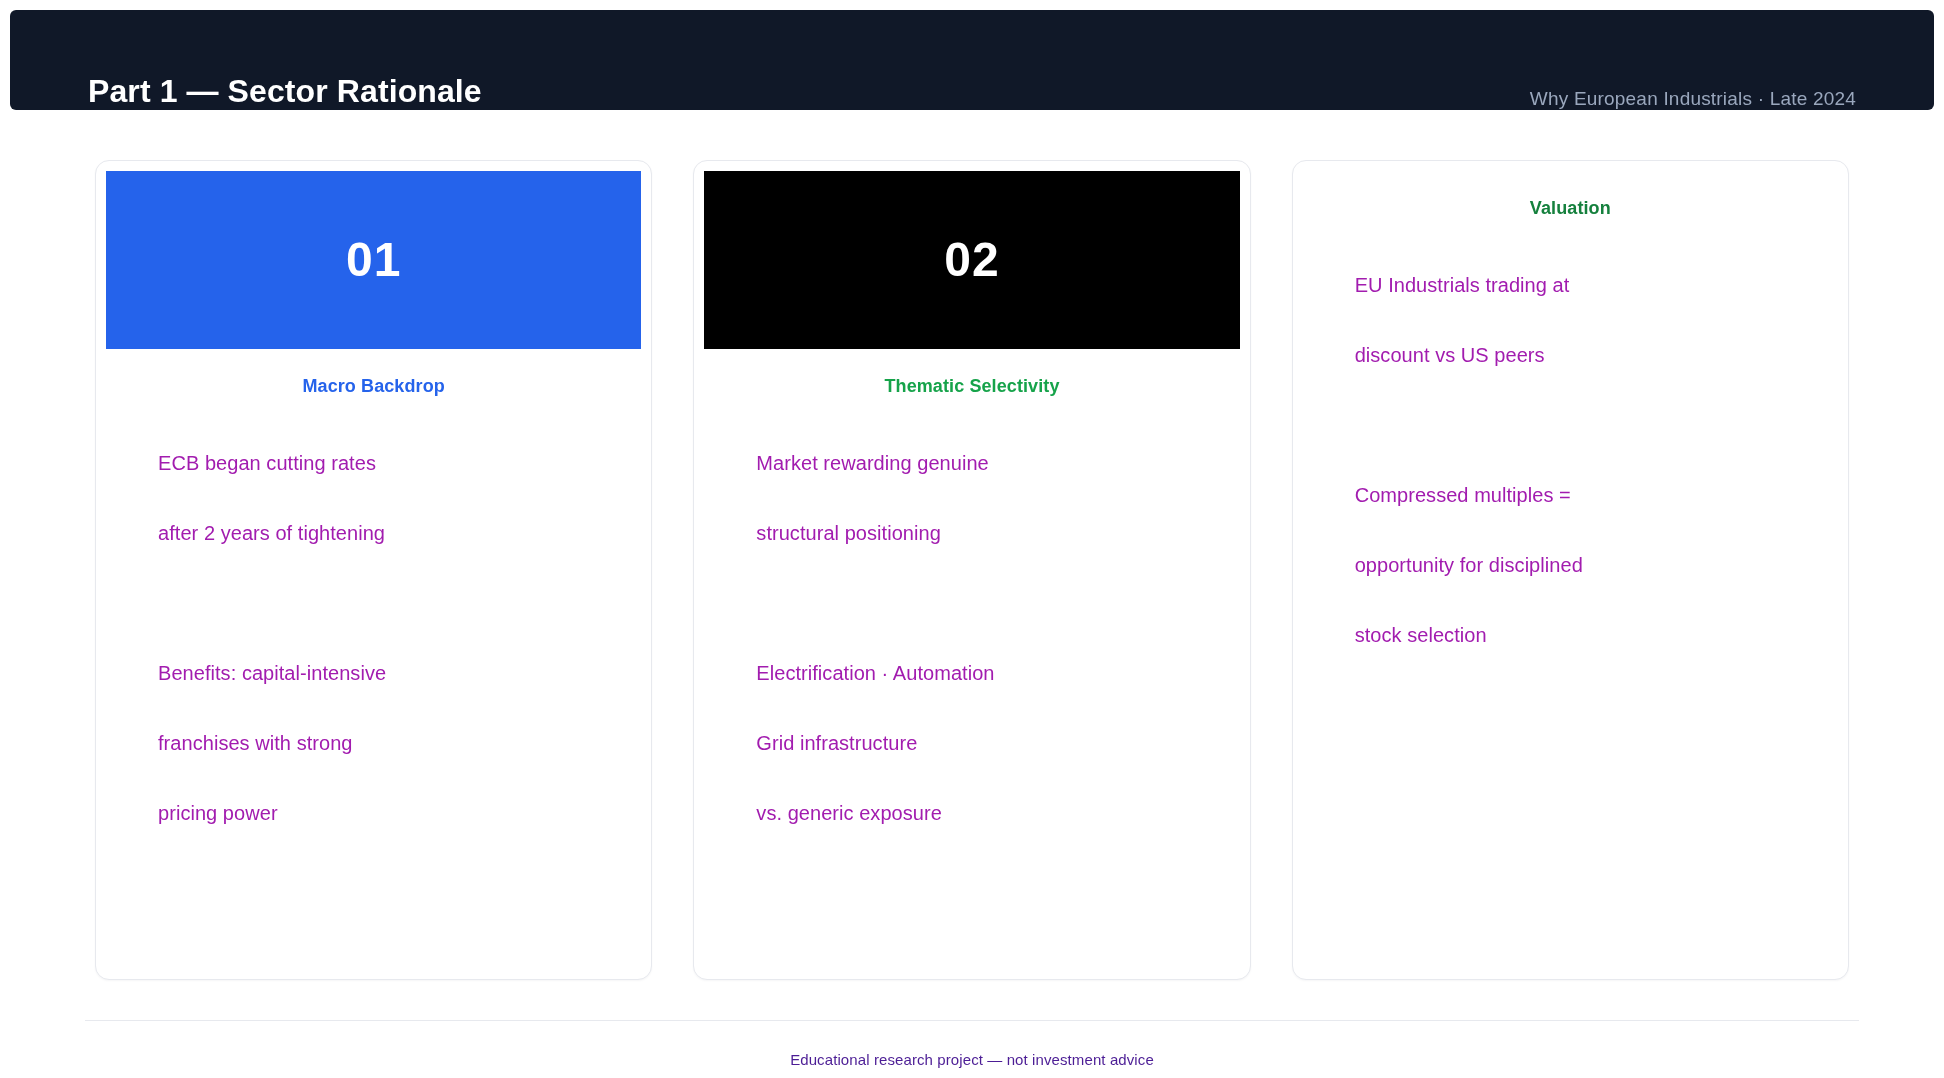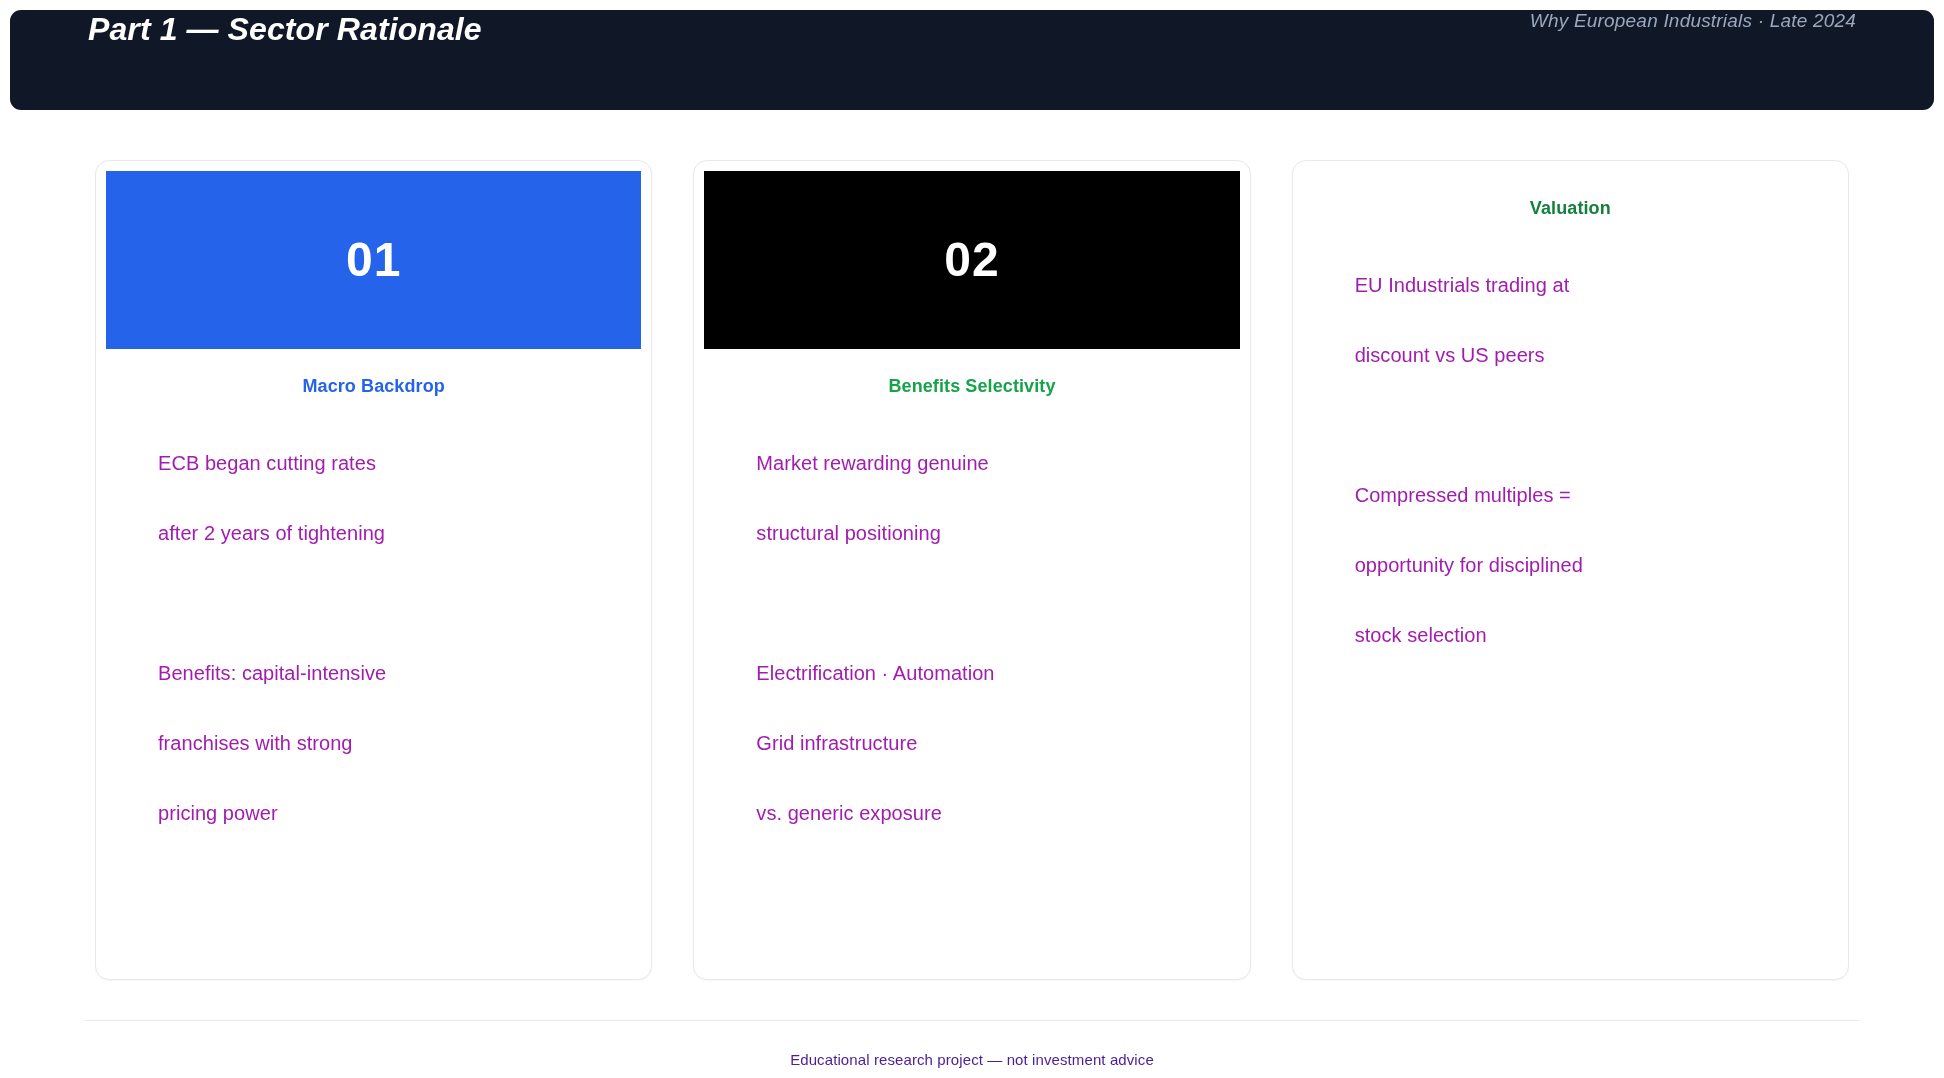--- a/index.html
+++ b/index.html
@@ -17,26 +17,25 @@
     width: 1944px;
     height: 1078px;
     background: #ffffff;
     padding: 10px;
   }
 
   
   .header {
     height: 100px;
     background: #101828;
-    border-radius: 11px;
+    border-radius: 6px;
     display: flex;
-    align-items: flex-start;
+    align-items: flex-end;
     justify-content: space-between;
     padding: 0 78px 0 78px;
-    font-style: italic;
   }
 
   .header-title {
     color: #ffffff;
     font-size: 32px;
     font-weight: bold;
     letter-spacing: 0.1px;
     line-height: 1.2;
   }
 
@@ -157,21 +156,21 @@
         <div class="body-line">Benefits: capital-intensive</div>
         <div class="body-line">franchises with strong</div>
         <div class="body-line">pricing power</div>
       </div>
     </div>
 
     <div class="card">
       <div class="card-banner" id="banner-1" style="background: #000000;">
         <div class="card-banner-number">02</div>
       </div>
-      <div class="card-title" id="title-1" style="color: rgb(22, 163, 74);">Benefits Selectivity</div>
+      <div class="card-title" id="title-1" style="color: rgb(22, 163, 74);">Thematic Selectivity</div>
       <div class="card-body">
         <div class="body-line">Market rewarding genuine</div>
         <div class="body-line">structural positioning</div>
         <div class="body-line spacer"></div>
         <div class="body-line">Electrification · Automation</div>
         <div class="body-line">Grid infrastructure</div>
         <div class="body-line">vs. generic exposure</div>
       </div>
     </div>
 

